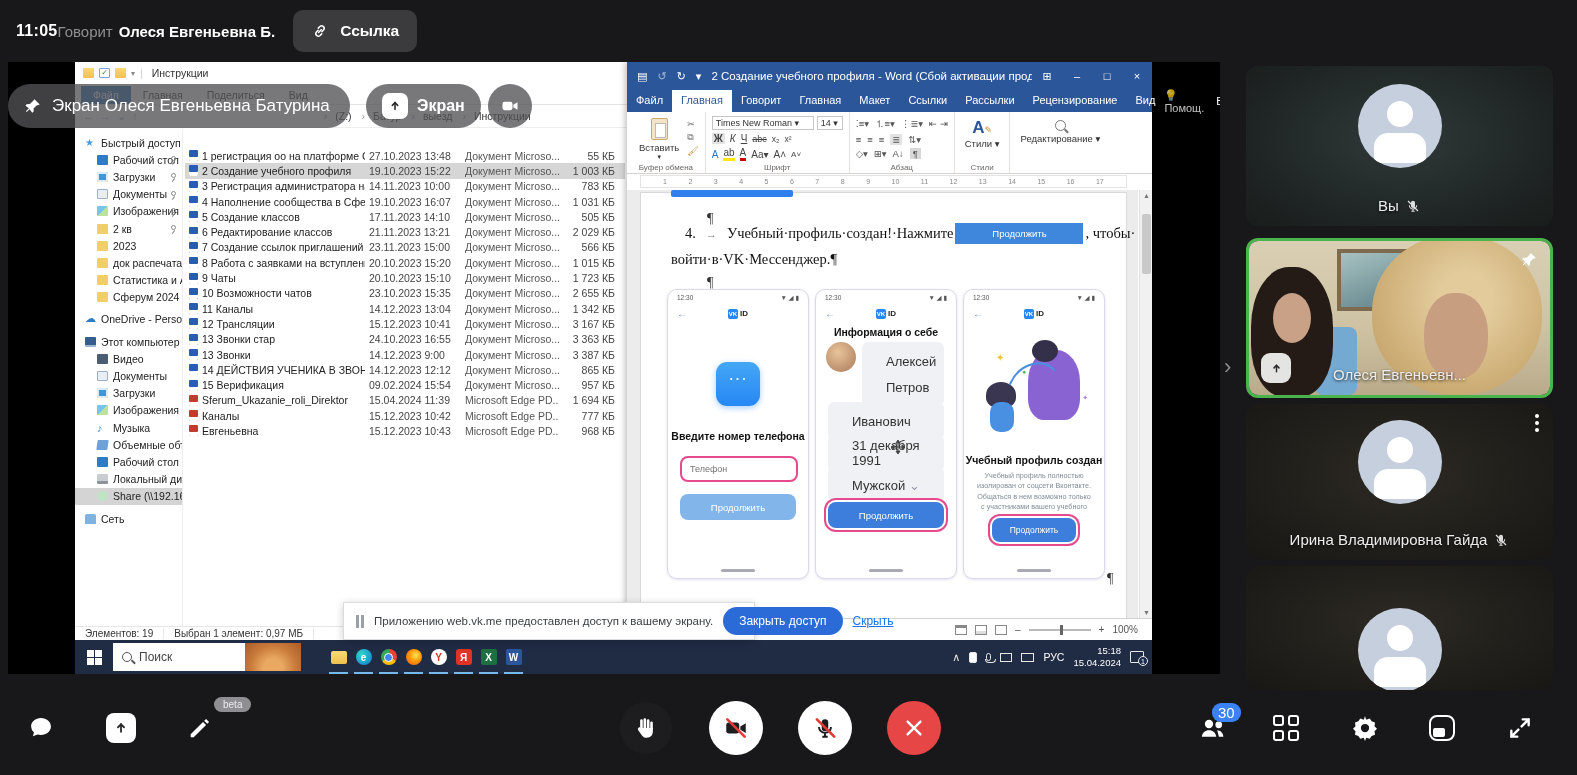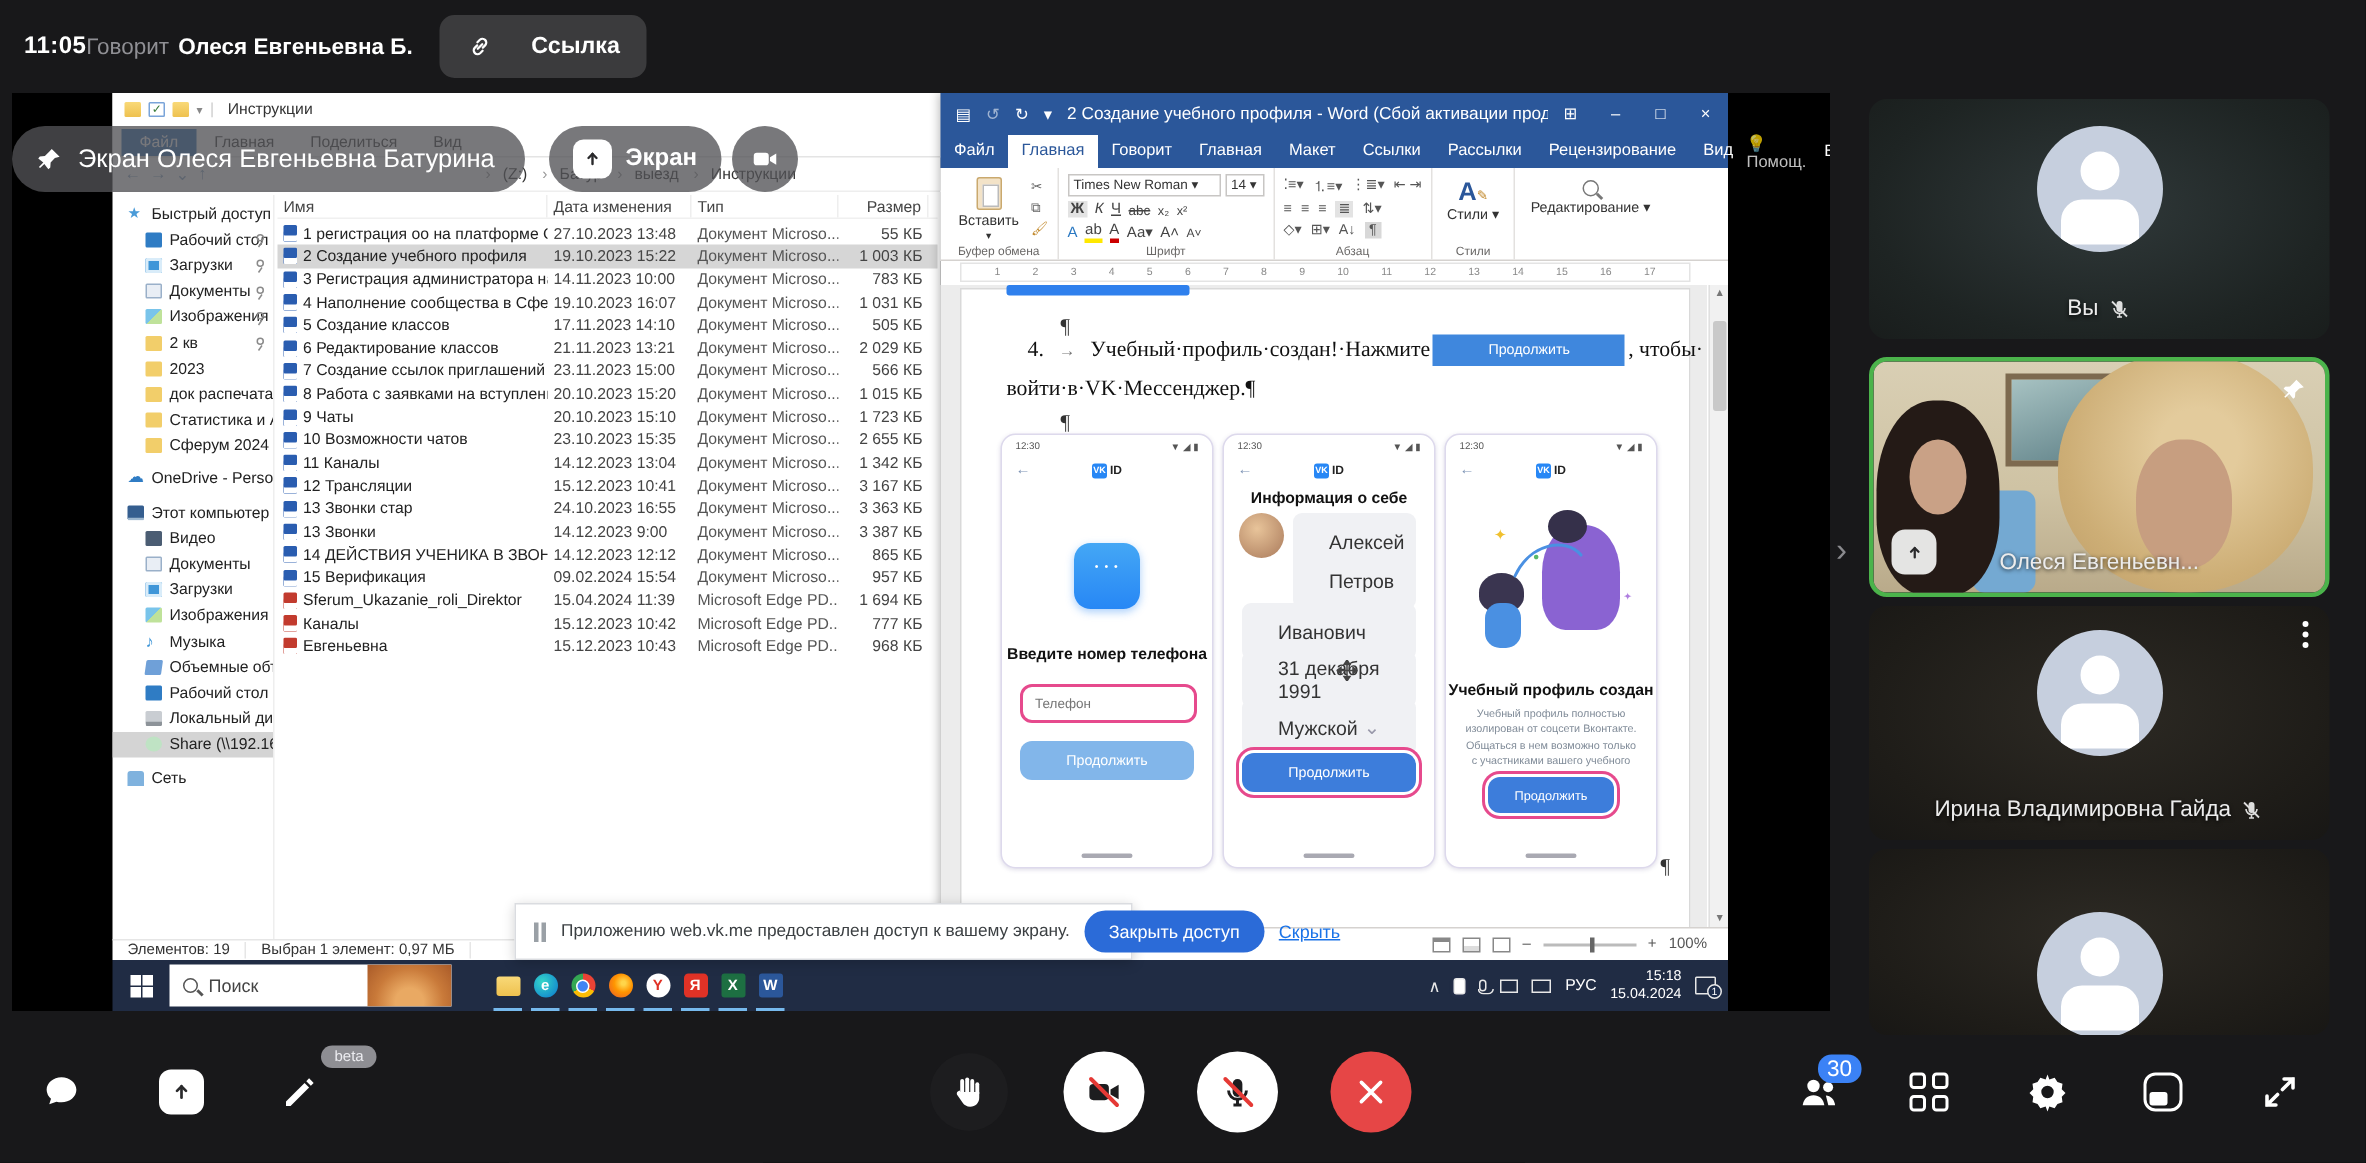--- a/index.html
+++ b/index.html
@@ -7,21 +7,21 @@
     font-family:"Liberation Sans","DejaVu Sans",sans-serif;-webkit-font-smoothing:antialiased}
   .app{position:relative;width:1577px;height:775px;background:#18181a}
 
   
   .topbar{position:absolute;left:0;top:0;width:1577px;height:62px;display:flex;align-items:center;justify-content:flex-start;padding:0 16px;color:#fff}
   .clock{font-size:16px;font-weight:bold;letter-spacing:.3px}
   .top-right{display:flex;align-items:center;gap:18px}
   .speaking{font-size:15px}
   .speaking .pfx{color:#8f8f94;margin-right:6px}
   .speaking .nm{font-weight:bold}
-  .link-btn{display:flex;align-items:center;gap:25px;background:#3b3b3d;border-radius:10px;height:42px;padding:0 18px;font-size:15.5px;font-weight:bold;color:#fff;cursor:pointer}
+  .link-btn{display:flex;align-items:center;gap:11px;background:#3b3b3d;border-radius:10px;height:42px;padding:0 18px;font-size:15.5px;font-weight:bold;color:#fff;cursor:pointer}
   .link-btn svg{width:18px;height:18px}
 
   
   .stage{position:absolute;left:8px;top:62px;width:1212px;height:612px;background:#000;overflow:hidden}
 
   
   .explorer{position:absolute;left:75px;top:62px;width:552px;height:578px;background:#fff;font-size:10.5px;color:#222}
   .ex-titlebar{height:22px;display:flex;align-items:center;gap:5px;padding:0 8px;background:#fff}
   .mini-ic{width:11px;height:10px;border-radius:1px}
   .mini-folder{background:linear-gradient(#f9d978,#eec14f)}
@@ -285,26 +285,20 @@
         <span class="ex-nav">⌄</span>
         <span class="ex-nav">↑</span>
         <div class="crumbs" style="margin-left:180px">
 
         <span class="crumb"><i class="crumb-sep" style="font-style:normal;margin-right:8px">›</i><span>(Z:)</span></span>
             <span class="crumb"><i class="crumb-sep" style="font-style:normal;margin-right:8px">›</i><span>Батур</span></span>
             <span class="crumb"><i class="crumb-sep" style="font-style:normal;margin-right:8px">›</i><span>выезд</span></span>
             <span class="crumb"><i class="crumb-sep" style="font-style:normal;margin-right:8px">›</i><span>Инструкции</span></span>
           </div>
       </div>
-      <div class="ex-headers">
-        <div class="hd hd-name">Имя</div>
-        <div class="hd hd-date">Дата изменения</div>
-        <div class="hd hd-type">Тип</div>
-        <div class="hd hd-size">Размер</div>
-      </div>
       <div class="ex-list">
 
           <div class="file-row fi-word">
             <div class="cell c-name">
               <span class="fi-ic"></span>
               <span>1 регистрация оо на платформе Сферу...</span>
             </div>
             <div class="cell c-date">27.10.2023 13:48</div>
             <div class="cell c-type">Документ Microso...</div>
             <div class="cell c-size">55 КБ</div>

